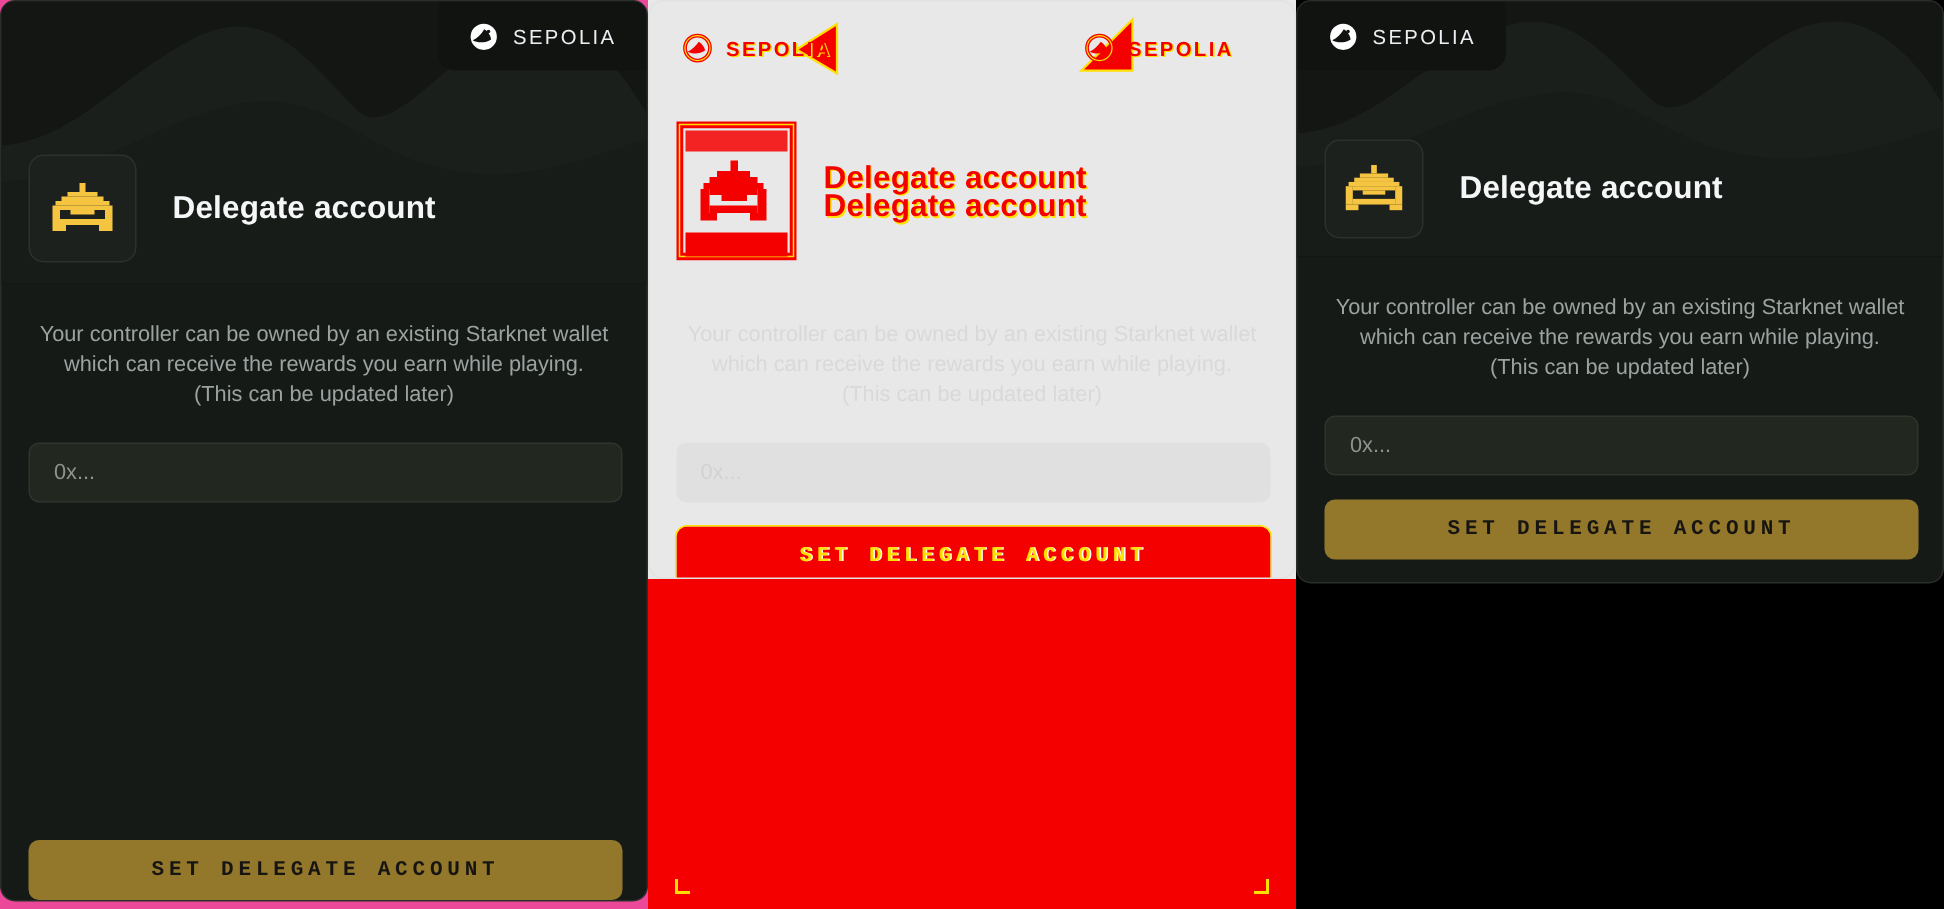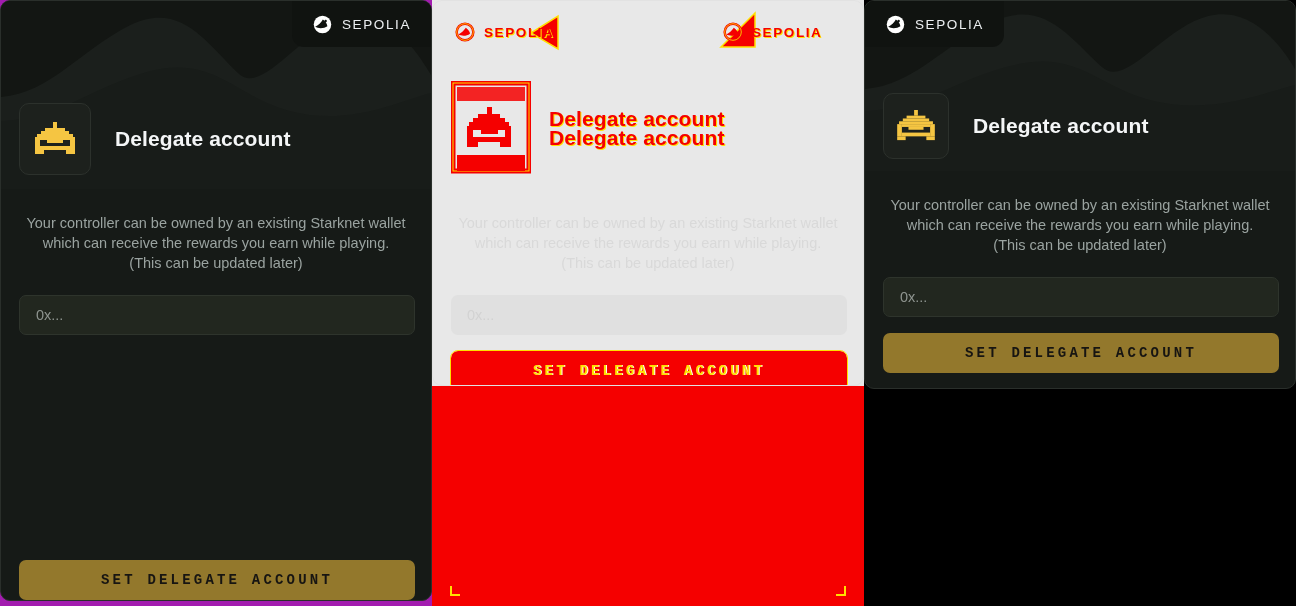--- a/index.html
+++ b/index.html
@@ -1,19 +1,19 @@
 <!DOCTYPE html>
 <html><head>
 <meta charset="utf-8">
 <style>
   * { margin:0; padding:0; box-sizing:border-box; }
   html,body { width:1296px; height:606px; background:#000; overflow:hidden;
               font-family:"Liberation Sans", sans-serif; }
 
-  .stage { position:relative; width:1296px; height:606px; background:#a21caf; display:flex;text-decoration:underline; }
+  .stage { position:relative; width:1296px; height:606px; background:#ec4899; display:flex;text-decoration:underline; }
 
   .panel { position:relative; width:432px; height:606px; overflow:hidden; flex:0 0 432px; }
 
   
   .card {
     position:absolute; left:0; width:432px;
     background:#161a17;
     border:1px solid #2a2f2b;
     border-radius:10px;
     overflow:hidden;

